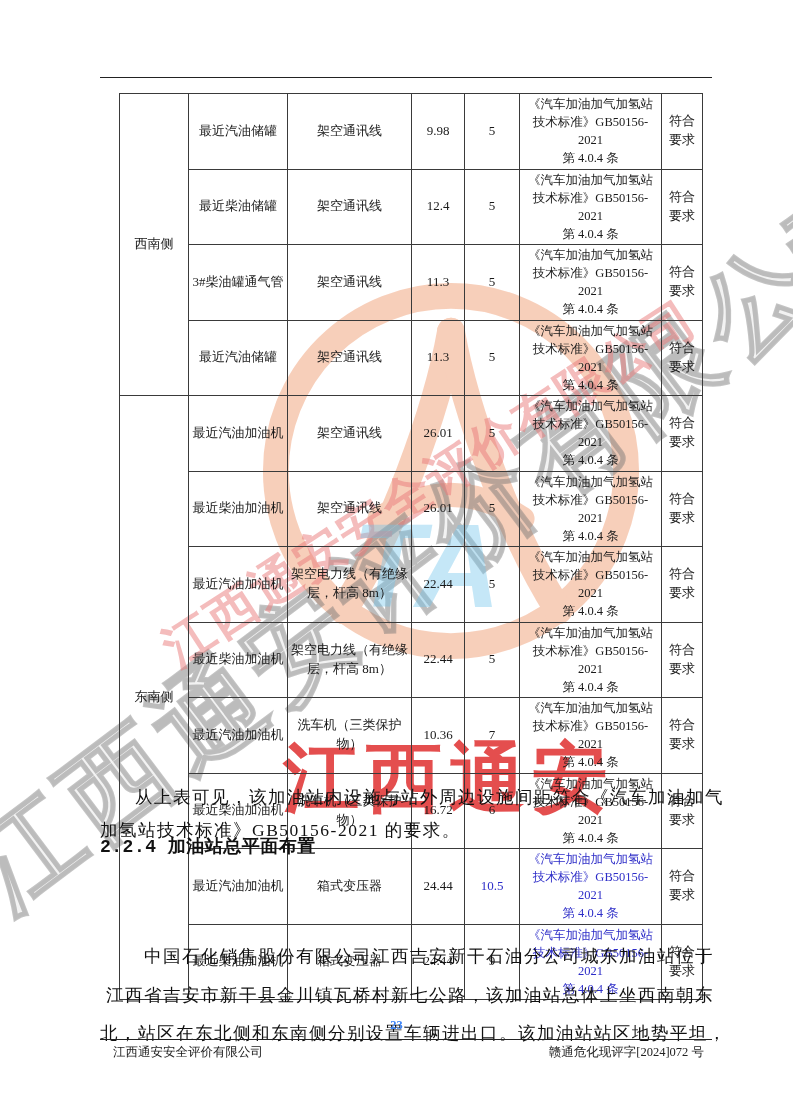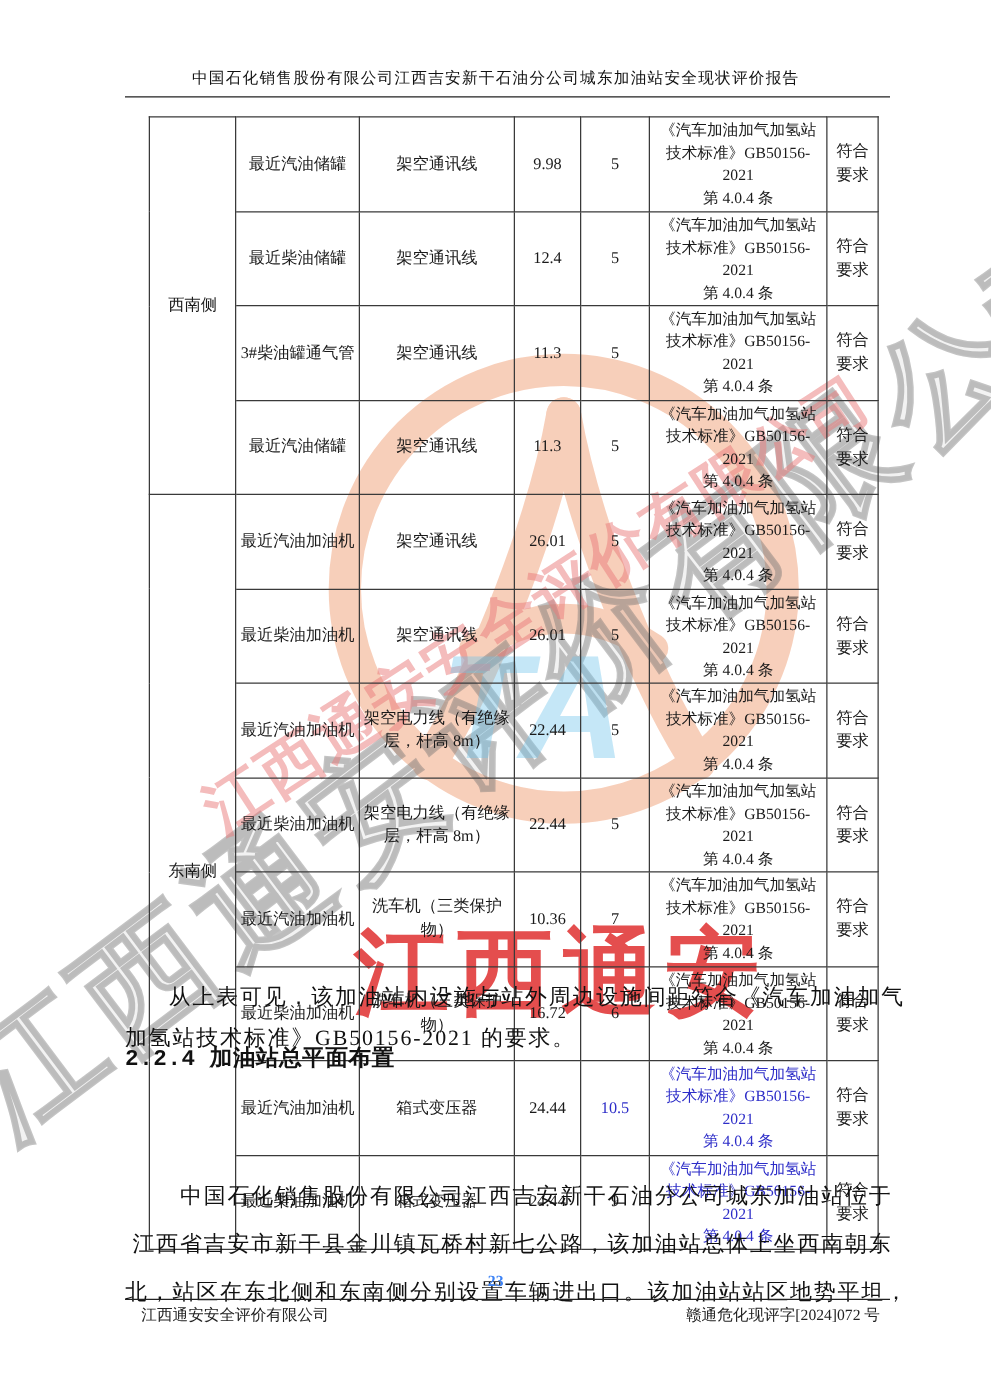--- a/index.html
+++ b/index.html
@@ -116,21 +116,20 @@
       <path d="M64 124 C 88 108 112 108 136 124" fill="none" stroke="#f0a078" stroke-width="12" stroke-linecap="round"></path>
     </svg>
     <div class="wm-gray">江西通安评价有限公司</div>
     <div class="wm-pink">江西通安安全评价有限公司</div>
     <div class="wm-ta">TA</div>
     <div class="wm-red">江西通安</div>
   </div>
 
   <div class="content">
 
-    <div class="header-title">中国石化销售股份有限公司江西吉安新干石油分公司城东加油站安全现状评价报告</div>
     <div class="rule rule-header"></div>
 
     <table class="dist">
       <colgroup>
         <col class="c-side">
           <col class="c-fac">
           <col class="c-ext">
           <col class="c-dist">
           <col class="c-std">
           <col class="c-ref">

